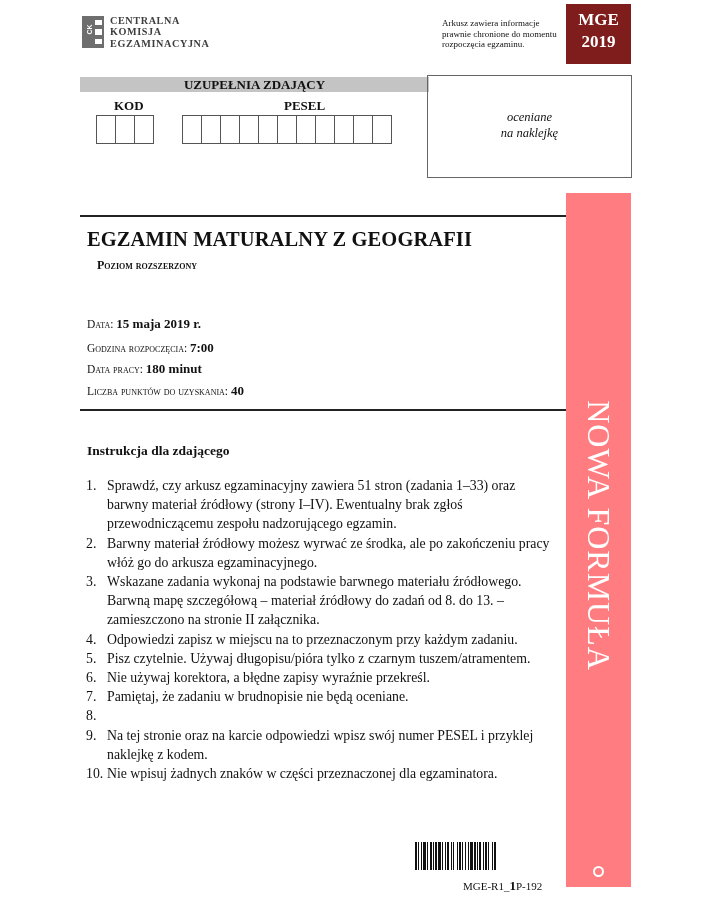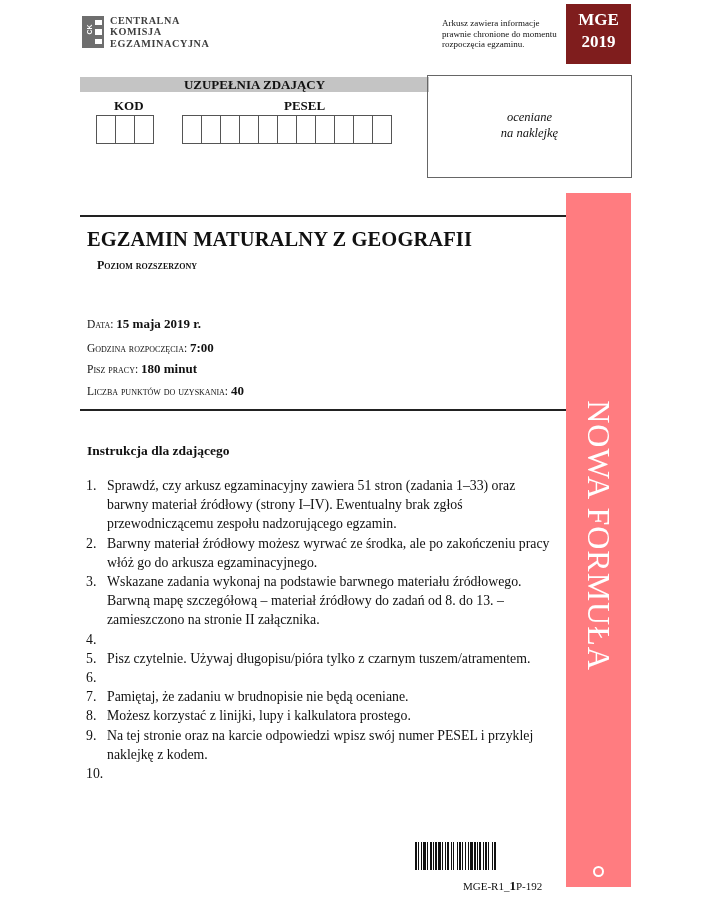--- a/index.html
+++ b/index.html
@@ -113,21 +113,21 @@
 <div class="abs title">EGZAMIN MATURALNY Z GEOGRAFII</div>
 <div class="abs subtitle">Poziom rozszerzony</div>
 
 <div class="abs meta meta1">
   <span>Data:</span> <b>15 maja 2019 r.</b>
 </div>
 <div class="abs meta meta2">
   <span>Godzina rozpoczęcia:</span> <b>7:00</b>
 </div>
 <div class="abs meta meta3">
-  <span>Pisz pracy:</span> <b>180 minut</b>
+  <span>Data pracy:</span> <b>180 minut</b>
 </div>
 <div class="abs meta meta4">
   <span>Liczba punktów do uzyskania:</span> <b>40</b>
 </div>
 
 <div class="abs hr hr2"></div>
 
 <div class="abs instr-h">Instrukcja dla zdającego</div>
 <ol class="abs instr">
   <li>
@@ -137,42 +137,44 @@
   <li>
       <span class="num">2.</span>
       <span>Barwny materiał źródłowy możesz wyrwać ze środka, ale po zakończeniu pracy włóż go do arkusza egzaminacyjnego.</span>
     </li>
   <li>
       <span class="num">3.</span>
       <span>Wskazane zadania wykonaj na podstawie barwnego materiału źródłowego. Barwną mapę szczegółową – materiał źródłowy do zadań od 8. do 13. – zamieszczono na stronie II załącznika.</span>
     </li>
   <li>
       <span class="num">4.</span>
+      <span>Odpowiedzi zapisz w miejscu na to przeznaczonym przy każdym zadaniu.</span>
     </li>
   <li>
       <span class="num">5.</span>
       <span>Pisz czytelnie. Używaj długopisu/pióra tylko z czarnym tuszem/atramentem.</span>
     </li>
   <li>
       <span class="num">6.</span>
+      <span>Nie używaj korektora, a błędne zapisy wyraźnie przekreśl.</span>
     </li>
   <li>
       <span class="num">7.</span>
       <span>Pamiętaj, że zadaniu w brudnopisie nie będą oceniane.</span>
     </li>
   <li>
       <span class="num">8.</span>
-      <span>Możesz korzystać z linijki, lupy i kalkulatora prostego.</span>
     </li>
   <li>
       <span class="num">9.</span>
       <span>Na tej stronie oraz na karcie odpowiedzi wpisz swój numer PESEL i przyklej naklejkę z kodem.</span>
     </li>
   <li>
       <span class="num">10.</span>
+      <span>Nie wpisuj żadnych znaków w części przeznaczonej dla egzaminatora.</span>
     </li>
 </ol>
 
 <div class="abs pink"></div>
 <div class="abs nowa">
     <span>NOWA FORMUŁA</span>
   </div>
 <div class="abs dot"></div>
 
 <div class="abs barcode" id="barcode">

